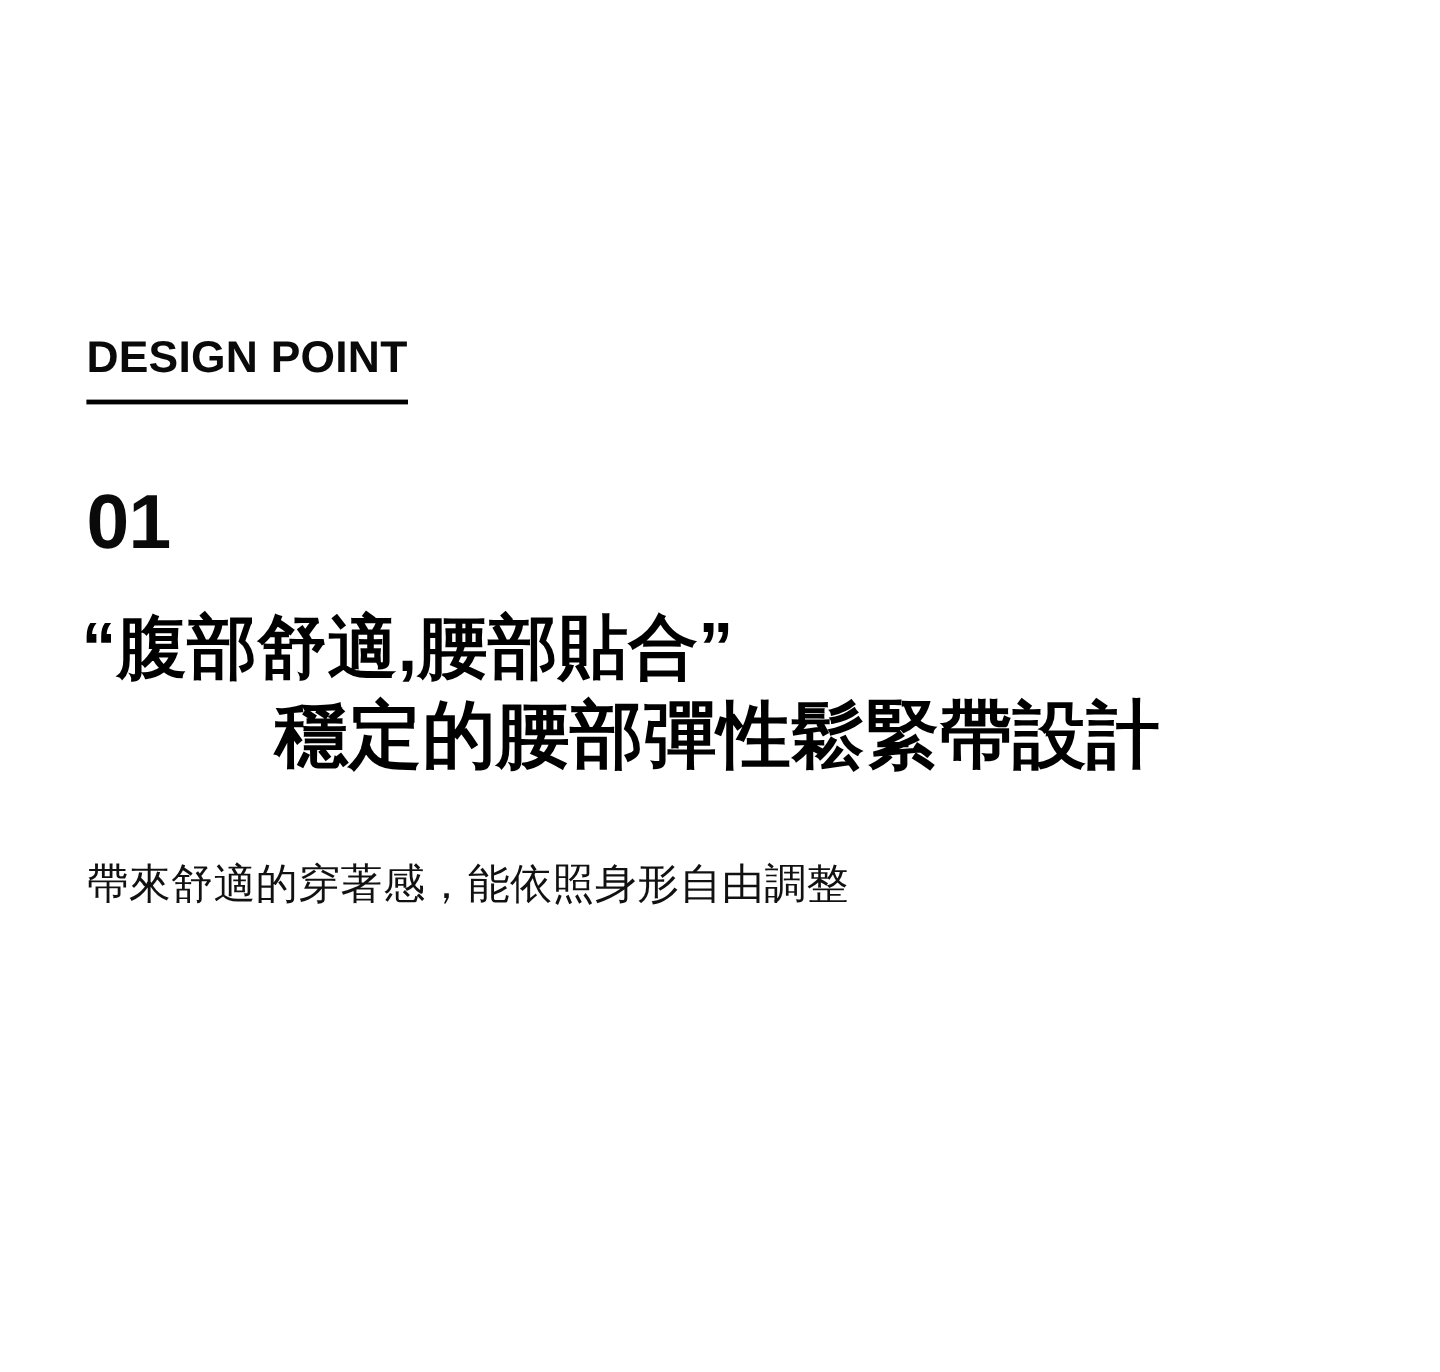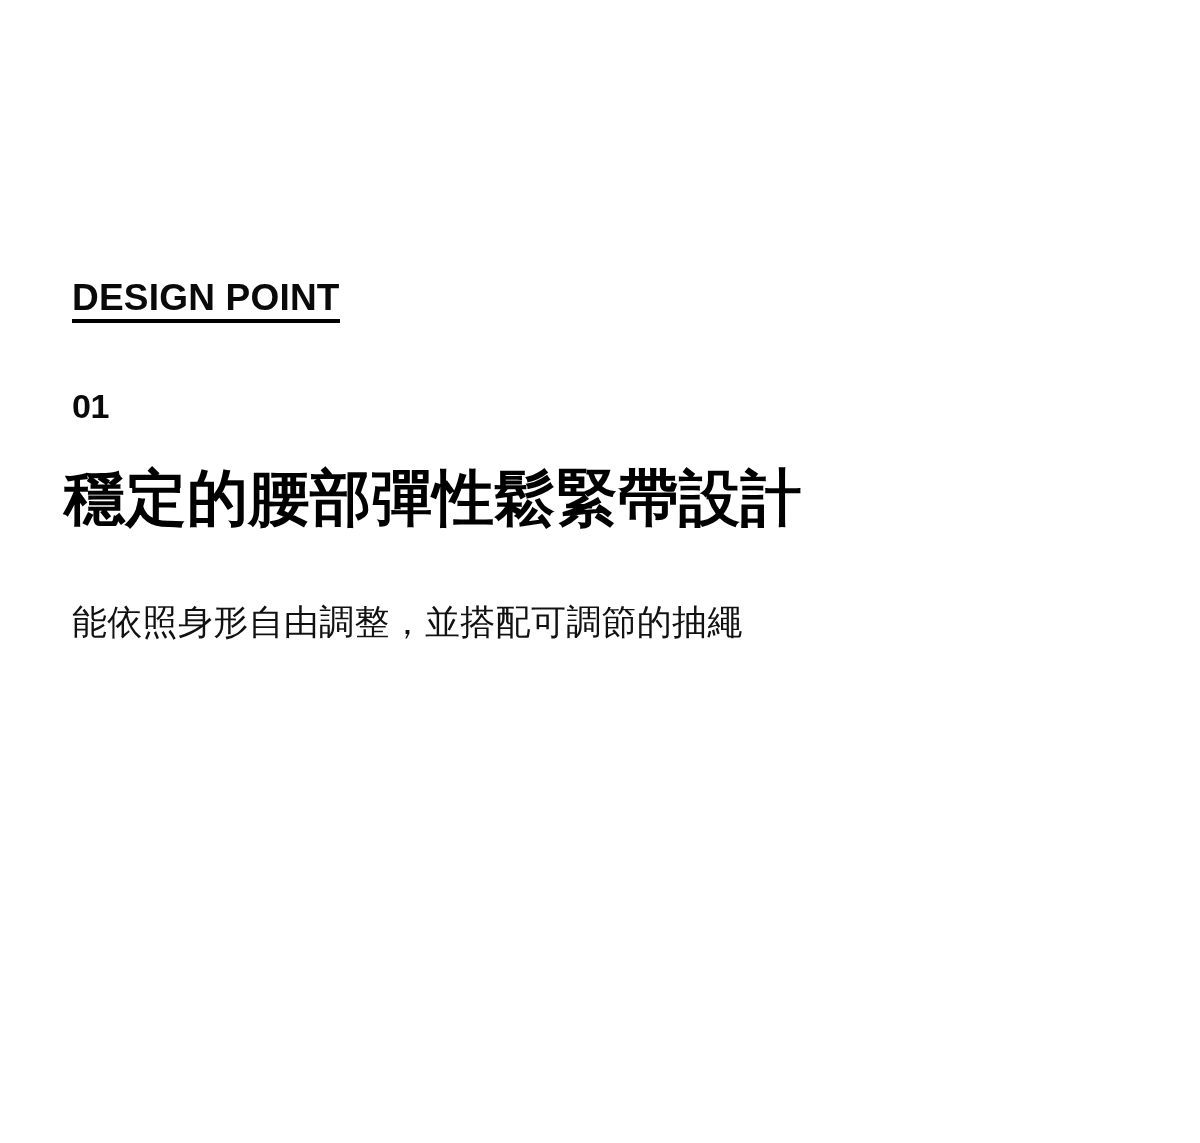--- a/index.html
+++ b/index.html
@@ -28,27 +28,28 @@
     top: 278px;
     width: 1060px;
   }
 
   .eyebrow {
     display: inline-block;
     font-size: 37px;
     font-weight: 700;
     letter-spacing: 0.2px;
     line-height: 1.1;
+    padding-bottom: 14px;
     border-bottom: 4px solid #000000;
     font-family: "Liberation Sans", "DejaVu Sans", sans-serif;
   }
 
   .number {
     margin-top: 66px;
-    font-size: 34px;
+    font-size: 64px;
     font-weight: 800;
     line-height: 1;
     letter-spacing: -0.5px;
   }
 
   .headline {
     margin-top: 38px;
     font-size: 58px;
     font-weight: 800;
     line-height: 1.22;
@@ -58,20 +59,21 @@
   .headline .line {
     display: block;
     white-space: nowrap;
   }
   .headline .line-1 {
     margin-left: -4px;
   }
   .headline .line-2 {
     margin-left: -8px;
     font-size: 61px;
+    text-align: center;
   }
 
   .body-copy {
     margin-top: 56px;
     font-size: 35px;
     font-weight: 400;
     line-height: 1.78;
     letter-spacing: 0.3px;
     color: #111111;
   }
@@ -84,21 +86,22 @@
 <body>
 
 <div class="page">
   <div class="content">
 
     <div class="eyebrow">DESIGN POINT</div>
 
     <div class="number">01</div>
 
     <h2 class="headline">
+      <span class="line line-1">“腹部舒適,腰部貼合”</span>
       <span class="line line-2">穩定的腰部彈性鬆緊帶設計</span>
     </h2>
 
     <div class="body-copy">
-      <span class="line">能依照身形自由調整，並搭配可調節的抽繩</span>
+      <span class="line">帶來舒適的穿著感，能依照身形自由調整</span>
     </div>
 
   </div>
 </div>
 
 </body></html>

